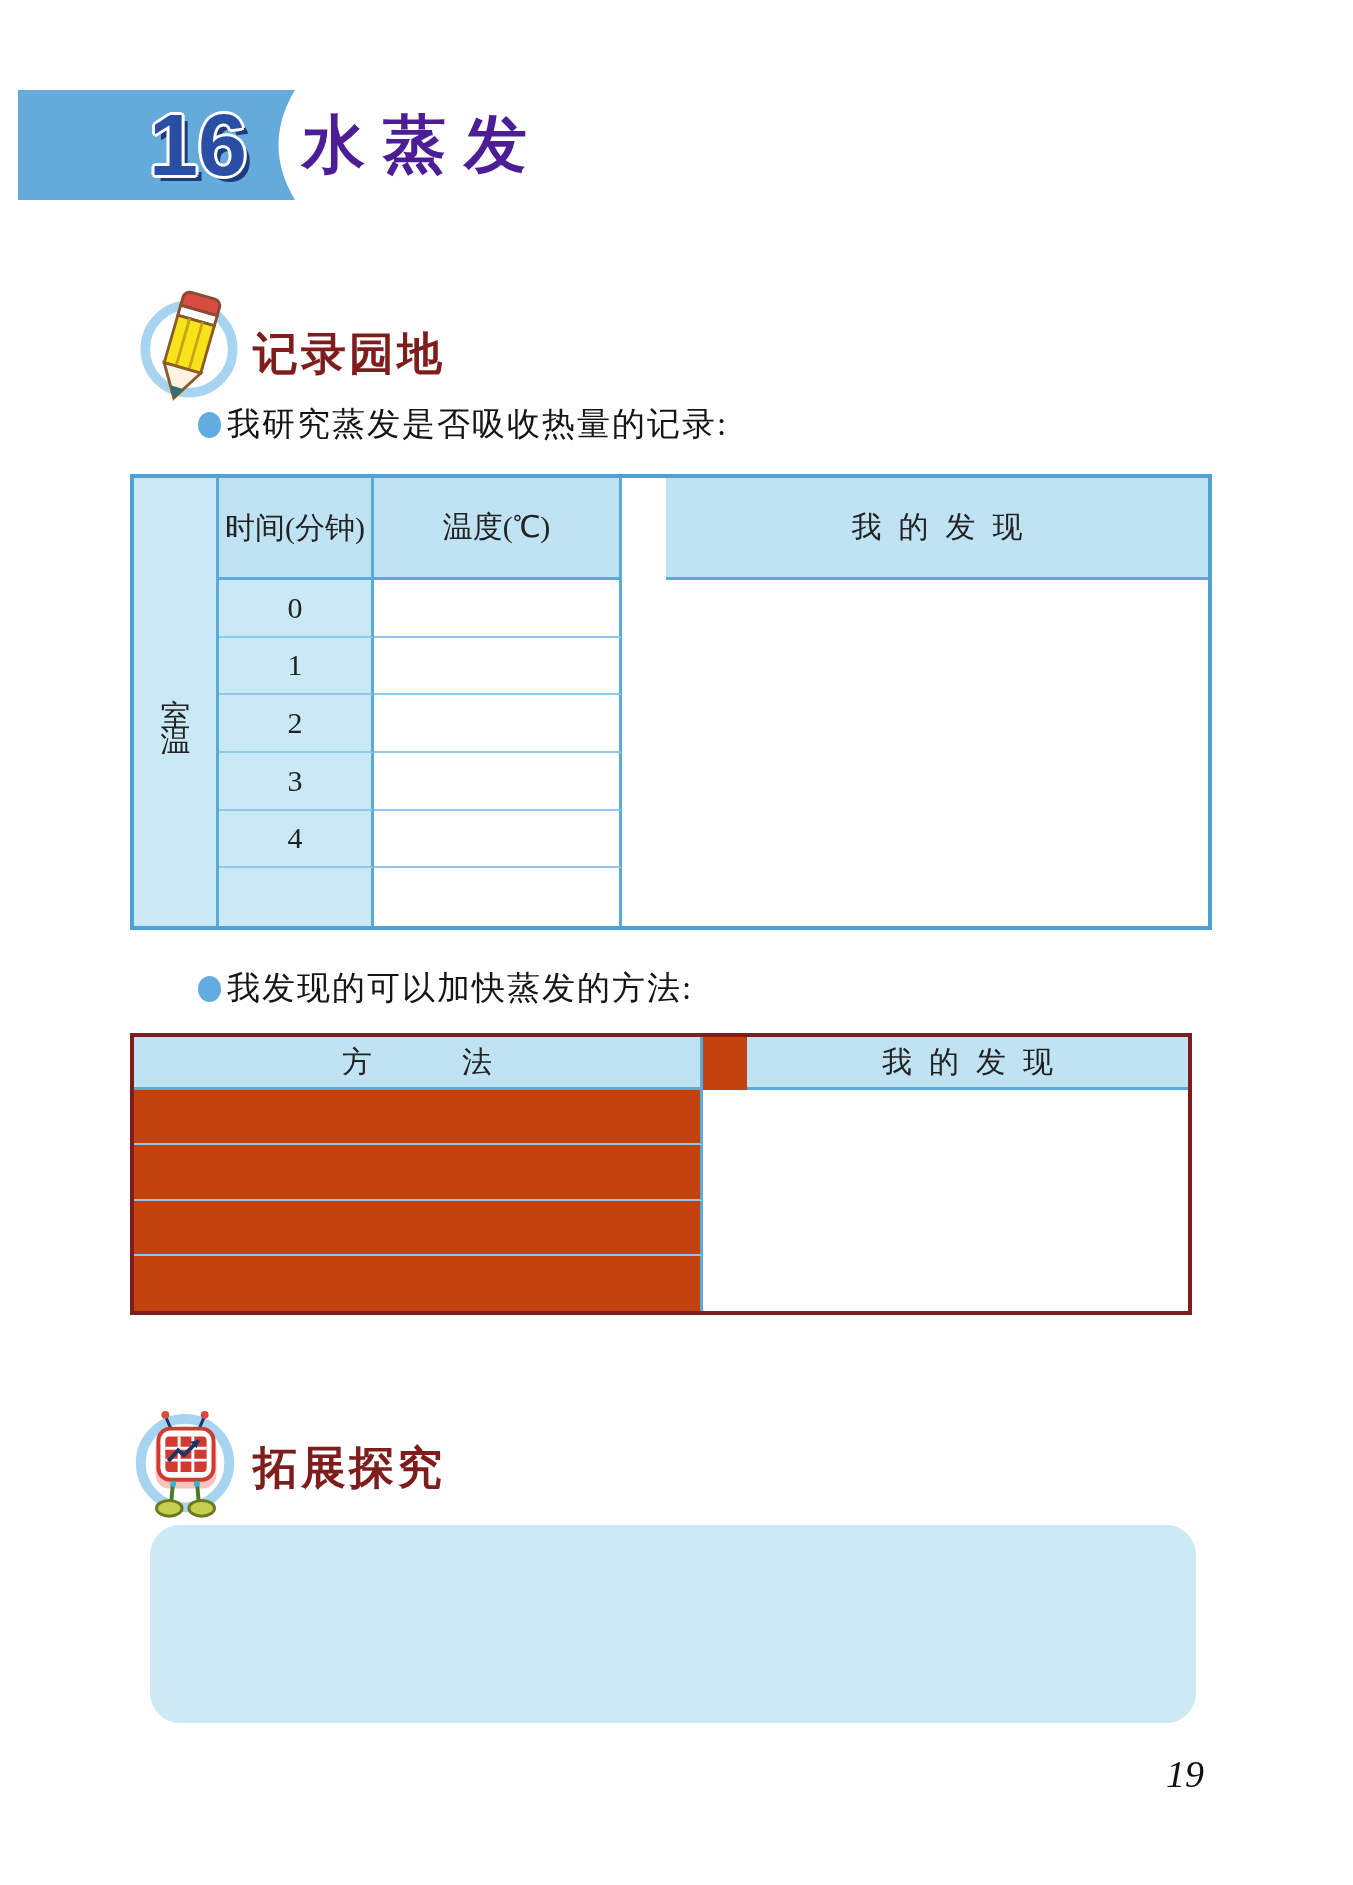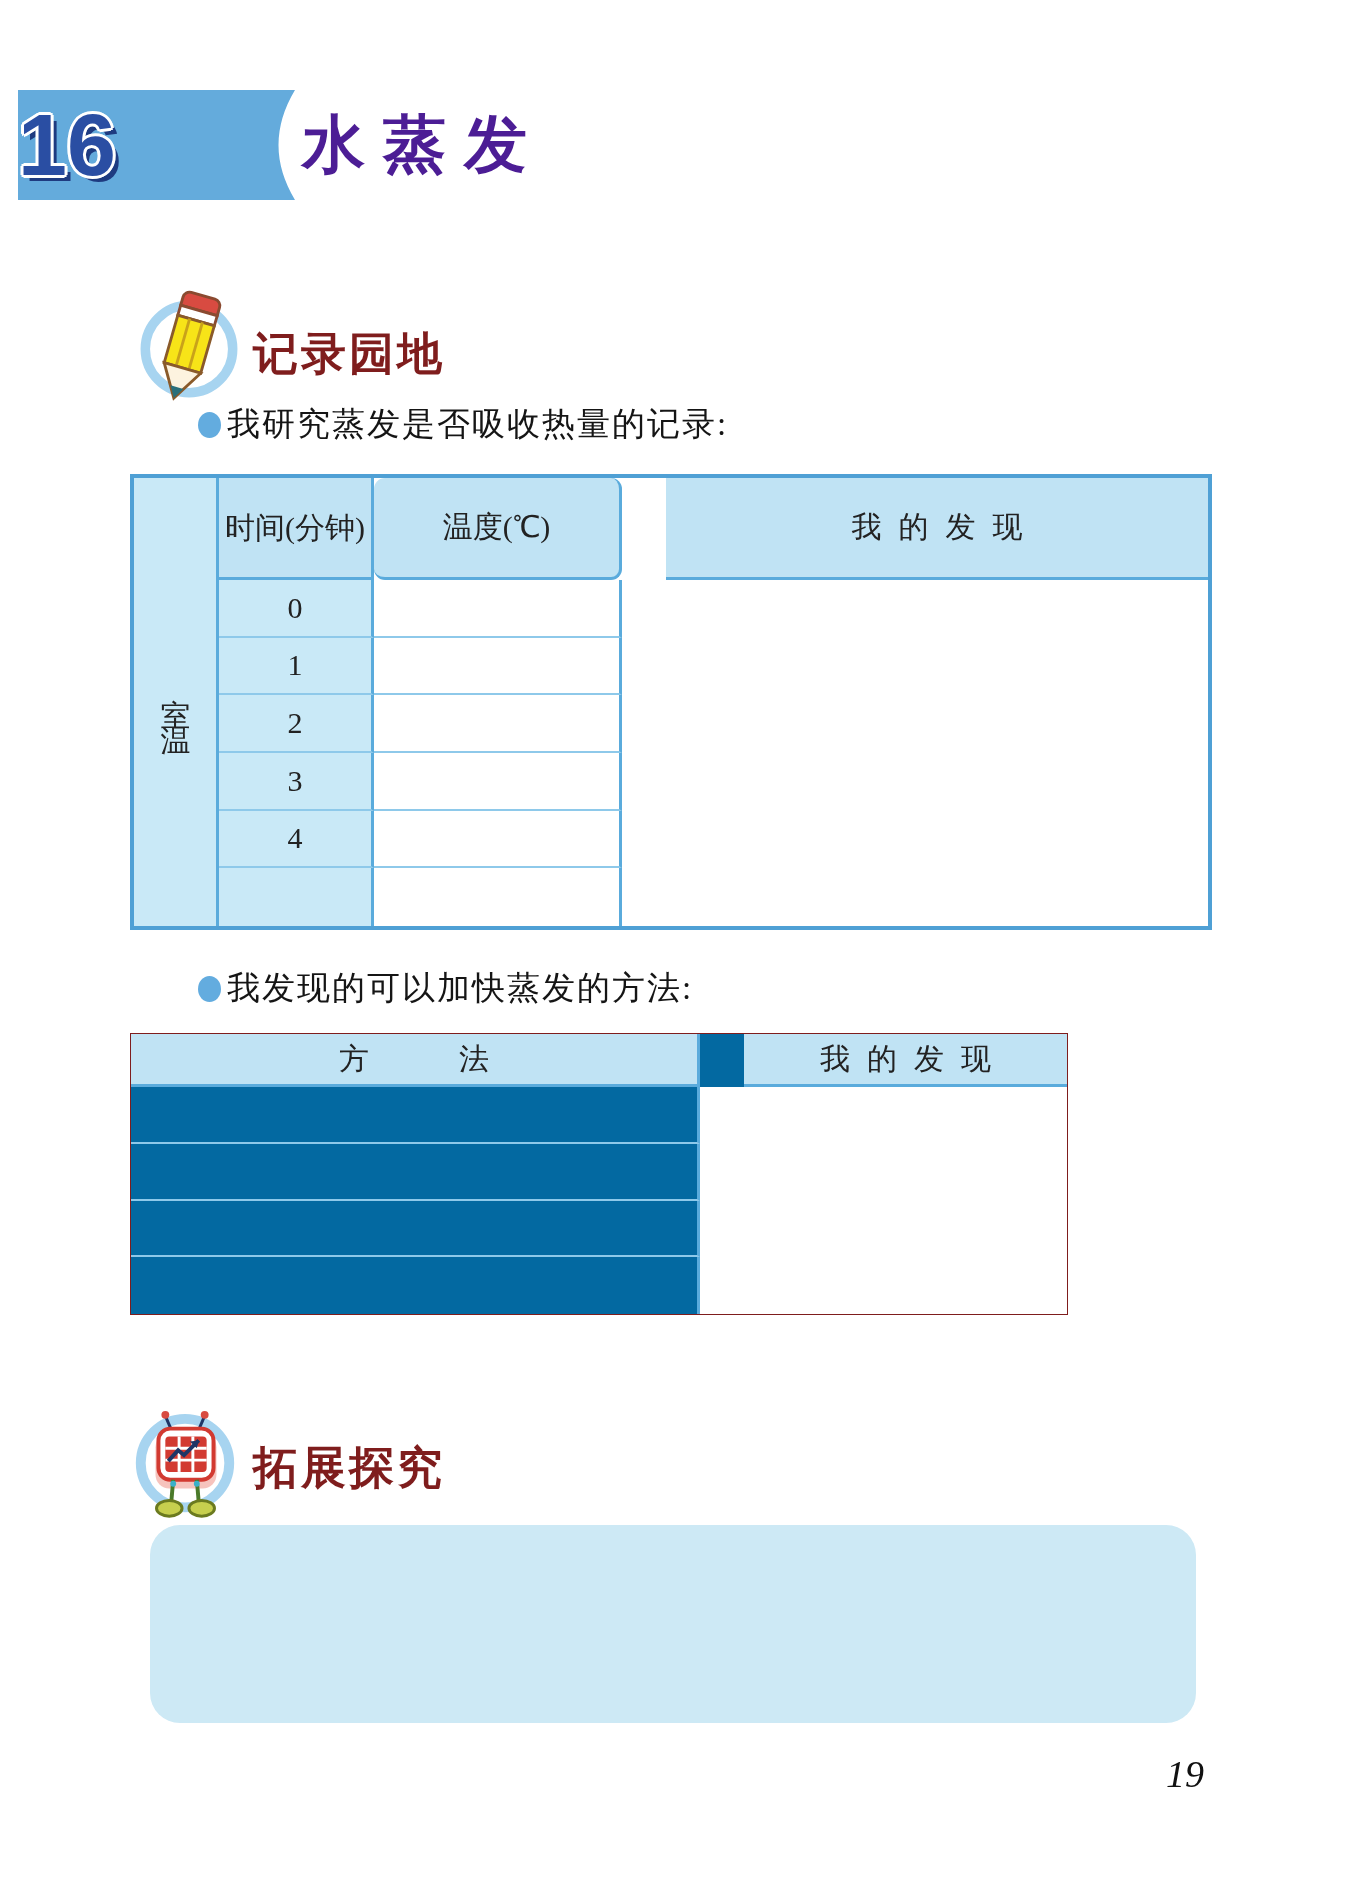--- a/index.html
+++ b/index.html
@@ -8,21 +8,21 @@
     width:1353px;height:1885px;
     background:#ffffff;
     font-family:"Liberation Serif", serif;
     overflow:hidden;
   }
   
   .banner{
     position:absolute;left:18px;top:90px;width:277px;height:110px;
     background:#64abdc;
     clip-path:path('M0 0 H277 Q244 55 277 110 H0 Z');
-    display:flex;align-items:center;justify-content:flex-start;
+    display:flex;align-items:center;justify-content:flex-end;
   }
   .lesson-num{
     font-family:"Liberation Sans", sans-serif;
     font-weight:bold;font-size:88px;line-height:110px;
     color:#2a4ea3;
     padding-right:48px;
     text-shadow:
       -3px 0 0 #fff, 3px 0 0 #fff, 0 -3px 0 #fff, 0 3px 0 #fff,
       -2px -2px 0 #fff, 2px 2px 0 #fff, -2px 2px 0 #fff, 2px -2px 0 #fff,
       6px 6px 0 #1e3b80;
@@ -74,22 +74,22 @@
     writing-mode:vertical-rl;text-orientation:upright;
     letter-spacing:28px;font-size:31px;
     display:flex;align-items:center;justify-content:center;
   }
   .time-hdr{flex-direction:row;line-height:1.45;font-size:29px;}
   .findings-merged{grid-column:4;grid-row:2 / 8;background:#fff;}
   .spread{letter-spacing:17px;padding-left:17px;margin-left:44px;}
   .spread-wide{letter-spacing:90px;padding-left:90px;}
   
   .t2{
-    position:absolute;left:130px;top:1033px;width:938px;height:282px;
-    box-sizing:border-box;border:1px solid #7f1d1d;background:#0369a1;
+    position:absolute;left:130px;top:1033px;width:1062px;height:282px;
+    box-sizing:border-box;border:4px solid #7f1d1d;background:#c2410c;
     display:grid;
     grid-template-columns:569px 1fr;
     grid-template-rows:53px repeat(4, 1fr);
   }
   .t2 .findings-merged2{grid-column:2;grid-row:2 / 6;background:#fff;}
   
   .answer-box{
     position:absolute;left:150px;top:1525px;width:1046px;height:198px;
     background:#cde9f5;border-radius:30px;
   }
@@ -130,21 +130,21 @@
     <span>我研究蒸发是否吸收热量的记录:</span>
   </div>
 
   <div class="t1">
     <div class="cell group-col">室温</div>
 
     <div class="cell hdr vline time-hdr" style="grid-column:2;grid-row:1;">
       <div>时间</div>
       <div>(分钟)</div>
     </div>
-    <div class="cell hdr vline" style="grid-column:3;grid-row:1;border-radius:11px;">温度(℃)</div>
+    <div class="cell hdr vline" style="grid-column:3;grid-row:1;">温度(℃)</div>
     <div class="cell hdr spread" style="grid-column:4;grid-row:1;">我的发现</div>
 
     <div class="cell bluecell vline hline" style="grid-column:2;grid-row:2;">0</div>
     <div class="cell vline hline" style="grid-column:3;grid-row:2;"></div>
     <div class="cell bluecell vline hline" style="grid-column:2;grid-row:3;">1</div>
     <div class="cell vline hline" style="grid-column:3;grid-row:3;"></div>
     <div class="cell bluecell vline hline" style="grid-column:2;grid-row:4;">2</div>
     <div class="cell vline hline" style="grid-column:3;grid-row:4;"></div>
     <div class="cell bluecell vline hline" style="grid-column:2;grid-row:5;">3</div>
     <div class="cell vline hline" style="grid-column:3;grid-row:5;"></div>

